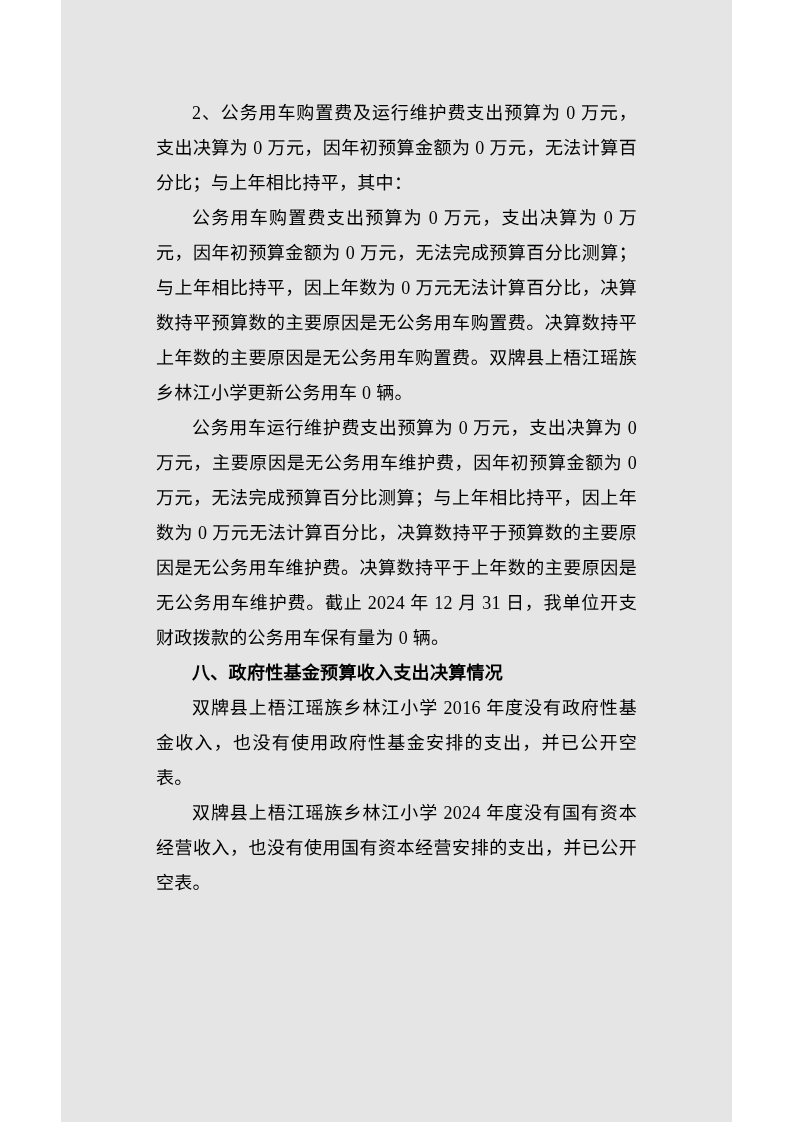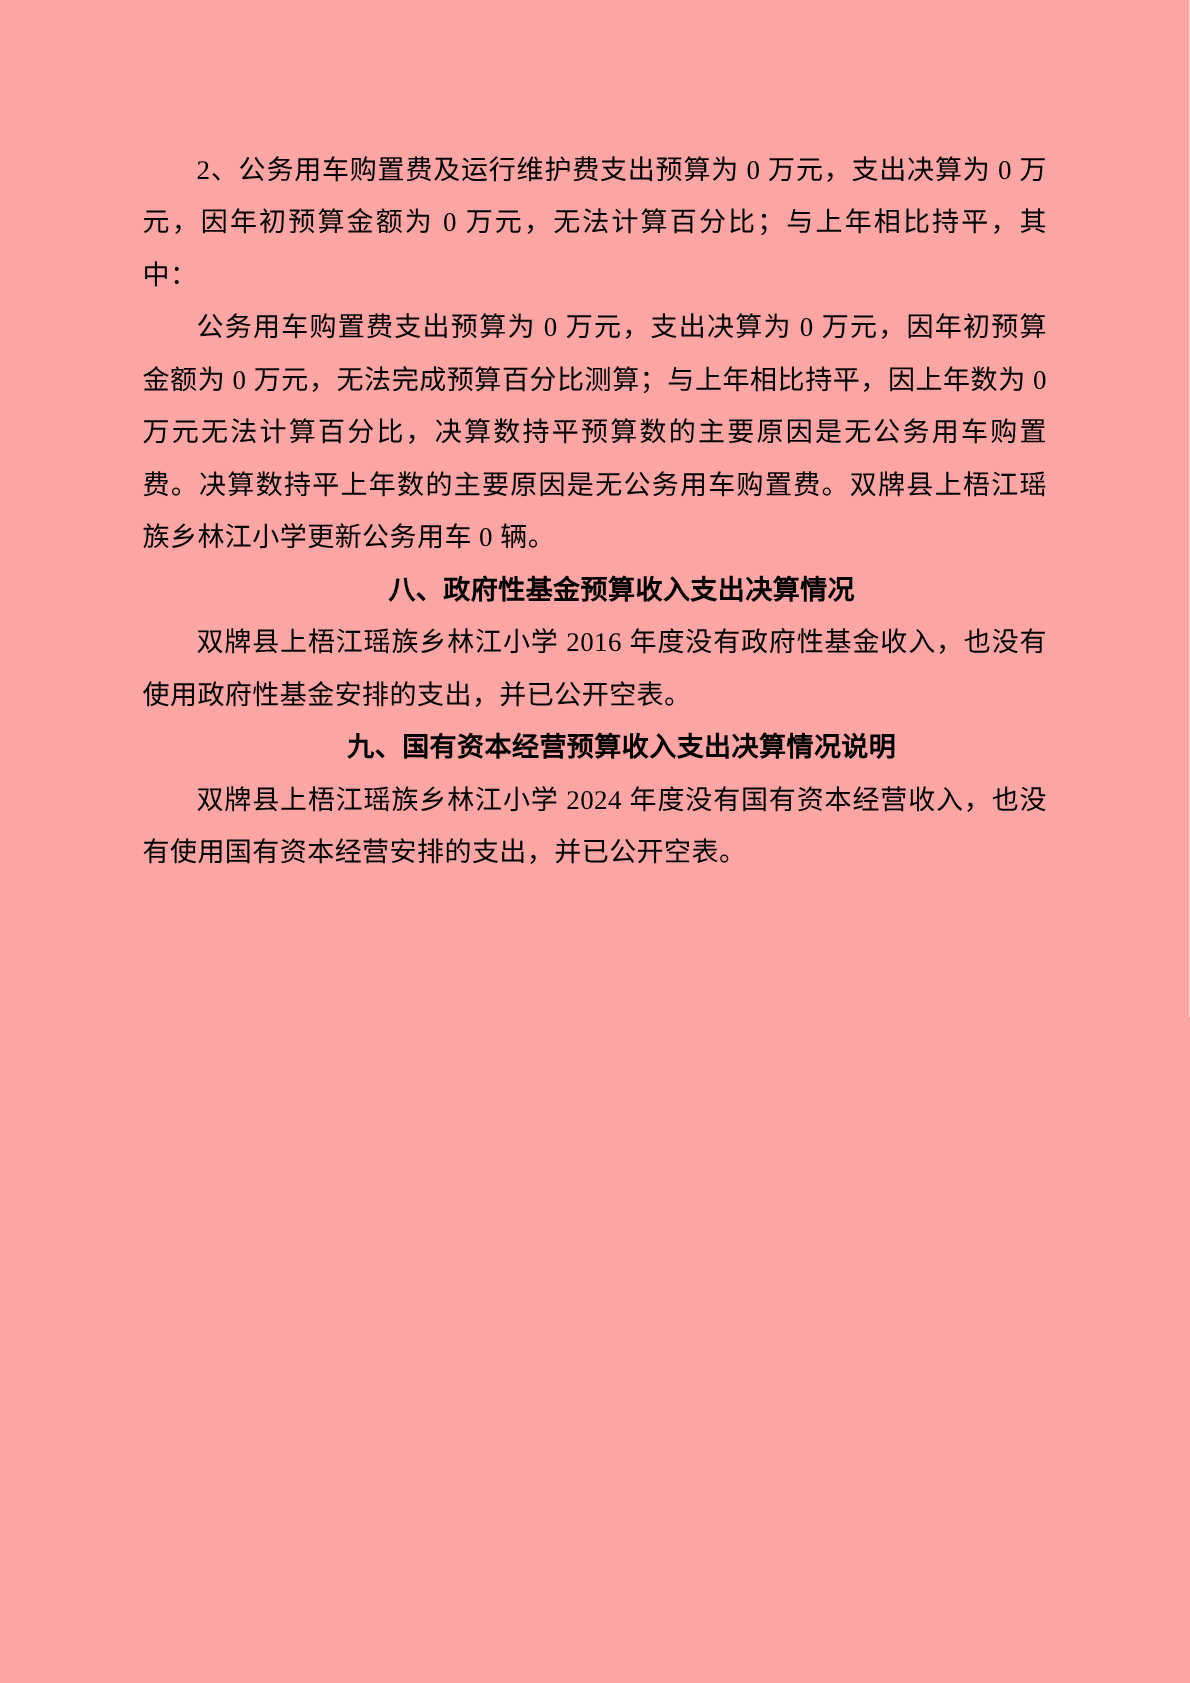--- a/index.html
+++ b/index.html
@@ -2,24 +2,24 @@
 <html lang="zh-CN"><head>
   <meta charset="utf-8">
   <style>
     html, body {
       margin: 0;
       padding: 0;
       background: #ffffff;
     }
     .page {
       position: relative;
-      width: 793px;
+      width: 671px;
       height: 1122px;
       margin: 0 auto;
-      background: #fca5a5;
+      background: #e5e5e5;
       box-sizing: border-box;
       padding: 96px 95px 0 95px;
       overflow: hidden;
       color: #000000;
     }
     .para {
       margin: 0;
       font-family: "Liberation Serif", "DejaVu Serif", serif;
       font-size: 18px;
       line-height: 35px;
@@ -28,28 +28,28 @@
       color: #000000;
       letter-spacing: 0.3px;
     }
     .heading {
       margin: 0;
       font-family: "Liberation Sans", "DejaVu Sans", sans-serif;
       font-weight: bold;
       font-size: 18px;
       line-height: 35px;
       text-indent: 2em;
-      text-align: center;
+      text-align: left;
       color: #000000;
       letter-spacing: 0.3px;
     }
   </style>
 </head>
 <body>
 
 <div class="page">
   <p class="para">2、公务用车购置费及运行维护费支出预算为 0 万元，支出决算为 0 万元，因年初预算金额为 0 万元，无法计算百分比；与上年相比持平，其中：</p>
   <p class="para">公务用车购置费支出预算为 0 万元，支出决算为 0 万元，因年初预算金额为 0 万元，无法完成预算百分比测算；与上年相比持平，因上年数为 0 万元无法计算百分比，决算数持平预算数的主要原因是无公务用车购置费。决算数持平上年数的主要原因是无公务用车购置费。双牌县上梧江瑶族乡林江小学更新公务用车 0 辆。</p>
+  <p class="para">公务用车运行维护费支出预算为 0 万元，支出决算为 0 万元，主要原因是无公务用车维护费，因年初预算金额为 0 万元，无法完成预算百分比测算；与上年相比持平，因上年数为 0 万元无法计算百分比，决算数持平于预算数的主要原因是无公务用车维护费。决算数持平于上年数的主要原因是无公务用车维护费。截止 2024 年 12 月 31 日，我单位开支财政拨款的公务用车保有量为 0 辆。</p>
   <h3 class="heading">八、政府性基金预算收入支出决算情况</h3>
   <p class="para">双牌县上梧江瑶族乡林江小学 2016 年度没有政府性基金收入，也没有使用政府性基金安排的支出，并已公开空表。</p>
-  <h3 class="heading">九、国有资本经营预算收入支出决算情况说明</h3>
   <p class="para">双牌县上梧江瑶族乡林江小学 2024 年度没有国有资本经营收入，也没有使用国有资本经营安排的支出，并已公开空表。</p>
 </div>
 
 </body></html>

